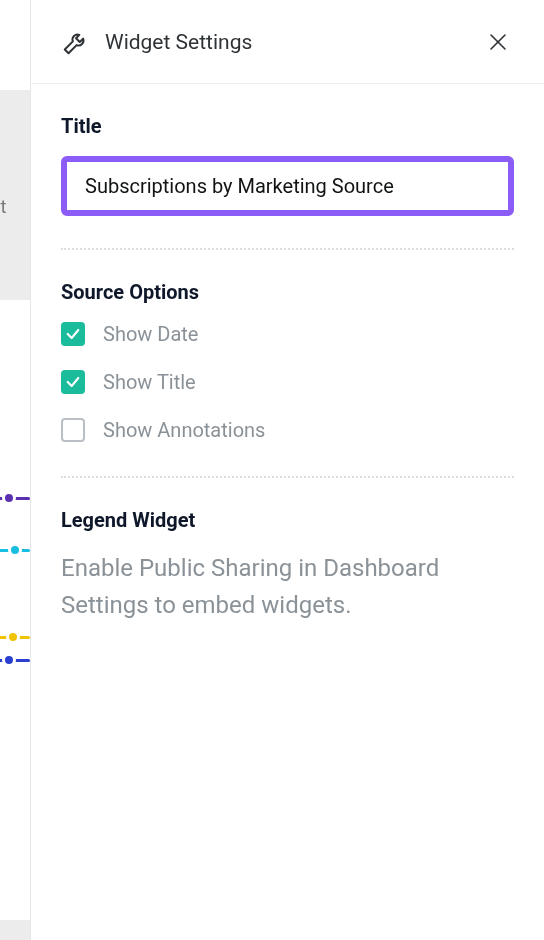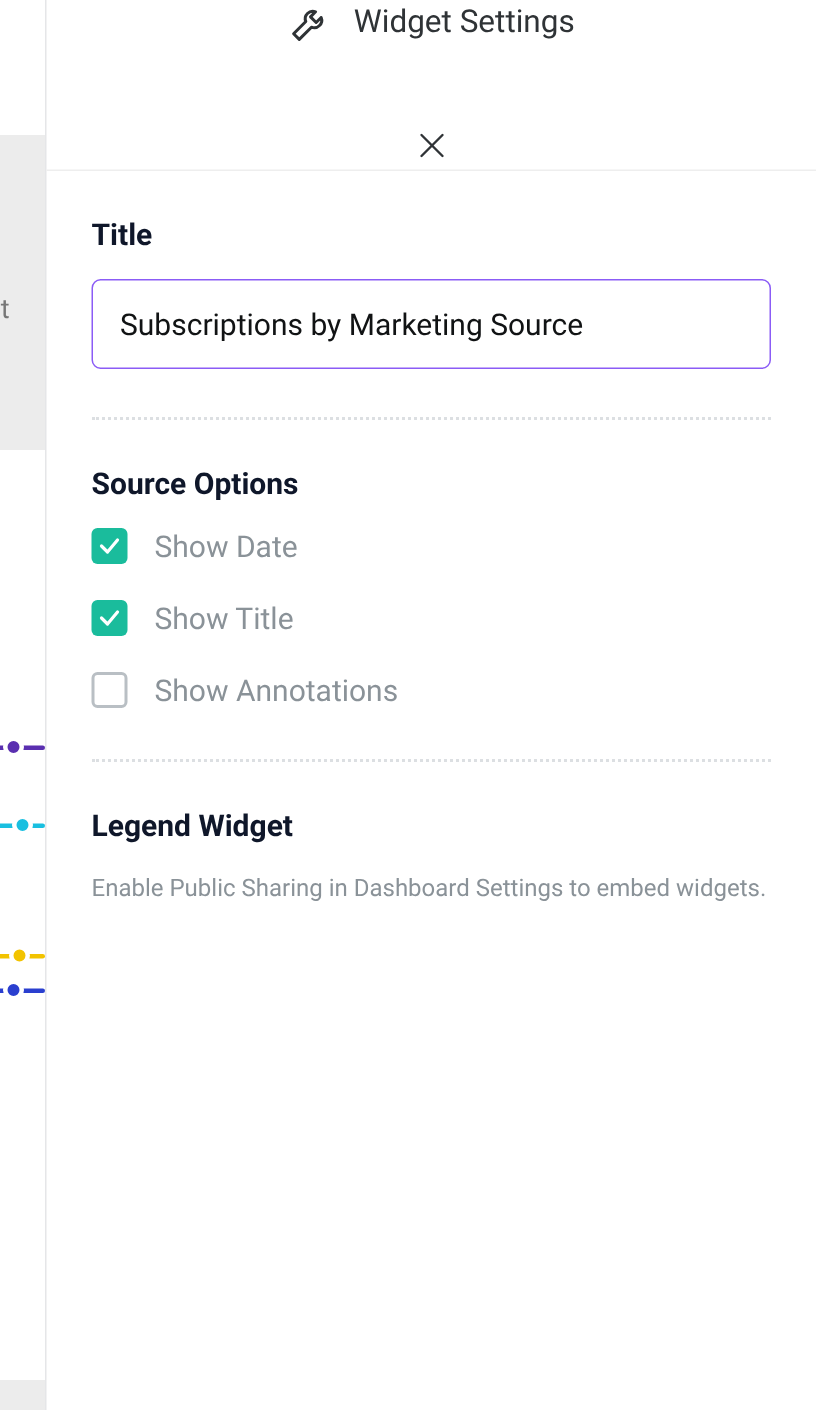--- a/index.html
+++ b/index.html
@@ -46,27 +46,26 @@
 
     .panel {
       position: absolute;
       left: 30px; top: 0; right: 0; bottom: 0;
       background: #fff;
       border-left: 1px solid #e5e6e8;
       display: flex;
       flex-direction: column;
     }
     .panel-header {
-      height: 114px;
+      height: 84px;
       padding: 0 30px;
       display: flex;
       align-items: center;
       justify-content: space-between;
       border-bottom: 1px solid #eee;
-      flex-direction: column;
     }
     .panel-title-wrap {
       display: flex;
       align-items: center;
       gap: 14px;
     }
     .panel-title {
       font-size: 21px;
       font-weight: 400;
       color: #2f3336;
@@ -84,21 +83,21 @@
     .section-label {
       font-size: 20px;
       font-weight: 700;
       color: #0f172a;
       margin-bottom: 18px;
     }
 
     .title-input {
       width: 100%;
       height: 60px;
-      border: 1px solid #8b5cf6;
+      border: 6px solid #8b5cf6;
       border-radius: 6px;
       padding: 0 18px;
       font-size: 20px;
       color: #111314;
       font-family: inherit;
       outline: none;
     }
 
     .dotted-sep {
       border: none;
@@ -125,21 +124,21 @@
     }
     .chk.checked { background: #1abc9c; }
     .chk.unchecked { border: 2px solid #b9bfc4; background: #fff; }
     .chk svg { display: block; }
     .option-label {
       font-size: 20px;
       color: #8a9298;
     }
 
     .embed-text {
-      font-size: 16px;
+      font-size: 24px;
       color: #8a9298;
       line-height: 1.55;
       margin-top: 10px;
     }
   </style>
 </head>
 <body>
 
 <div class="bg">
   <div class="bg-rect"></div>

